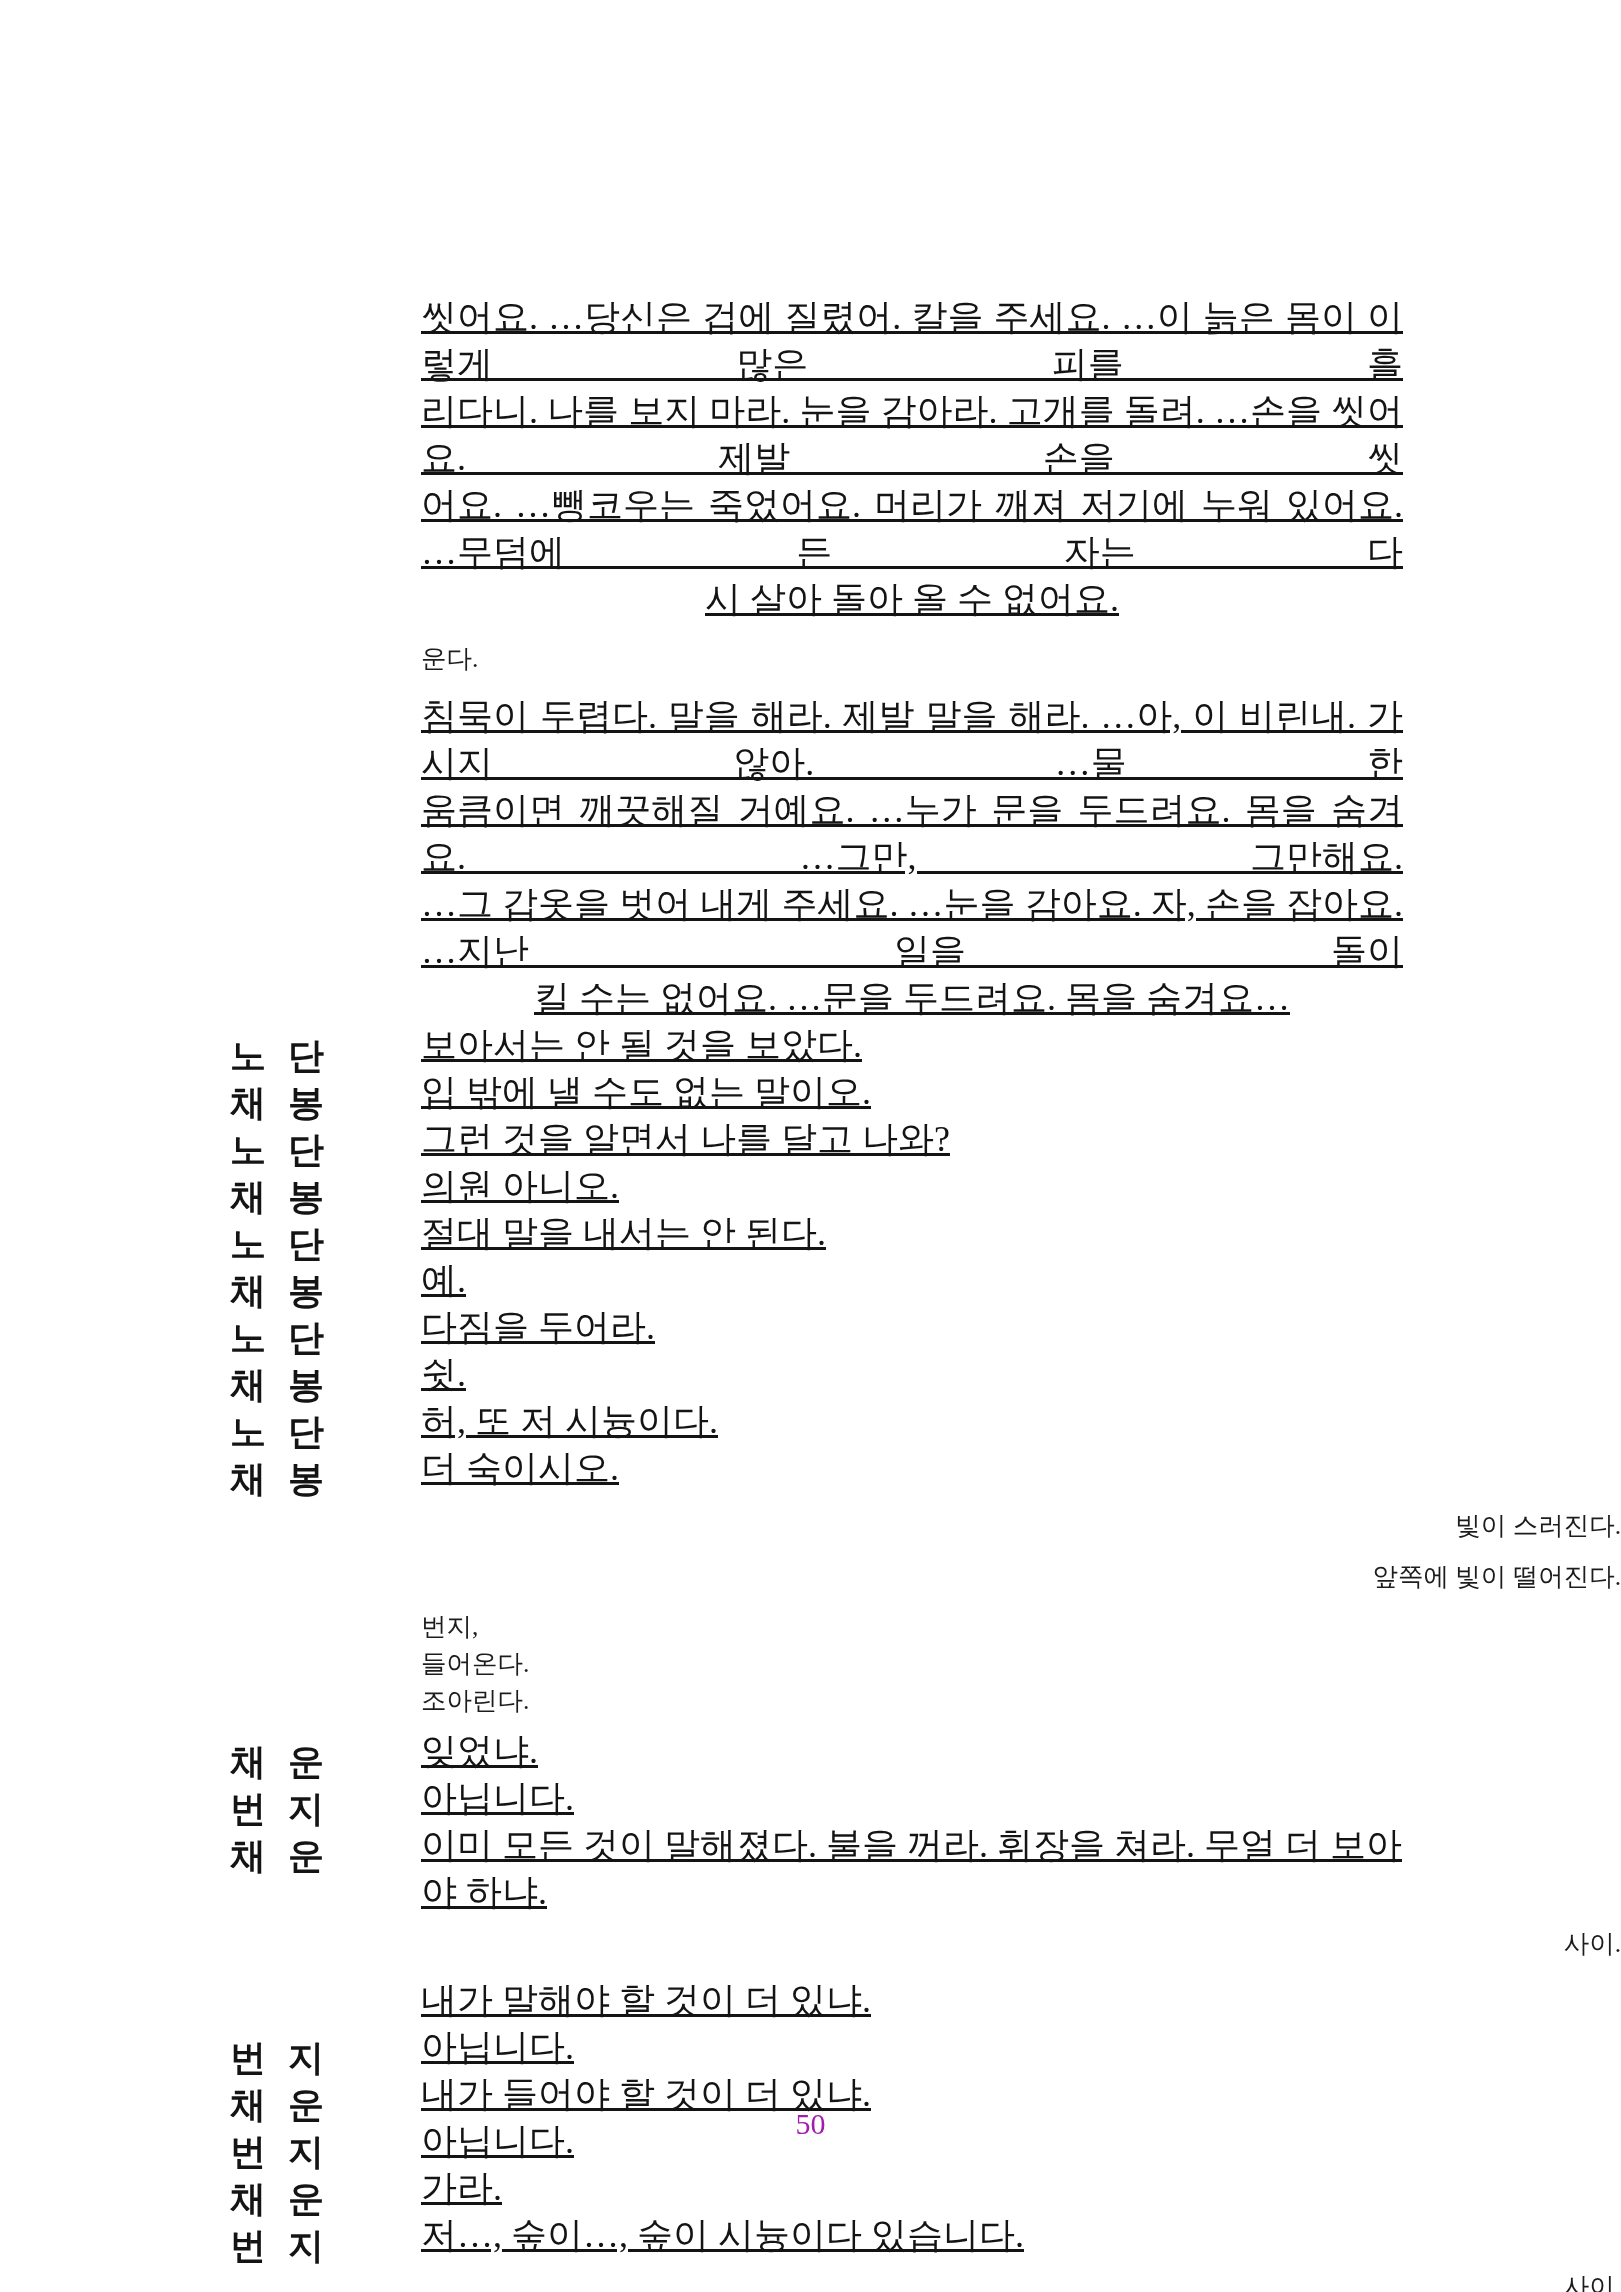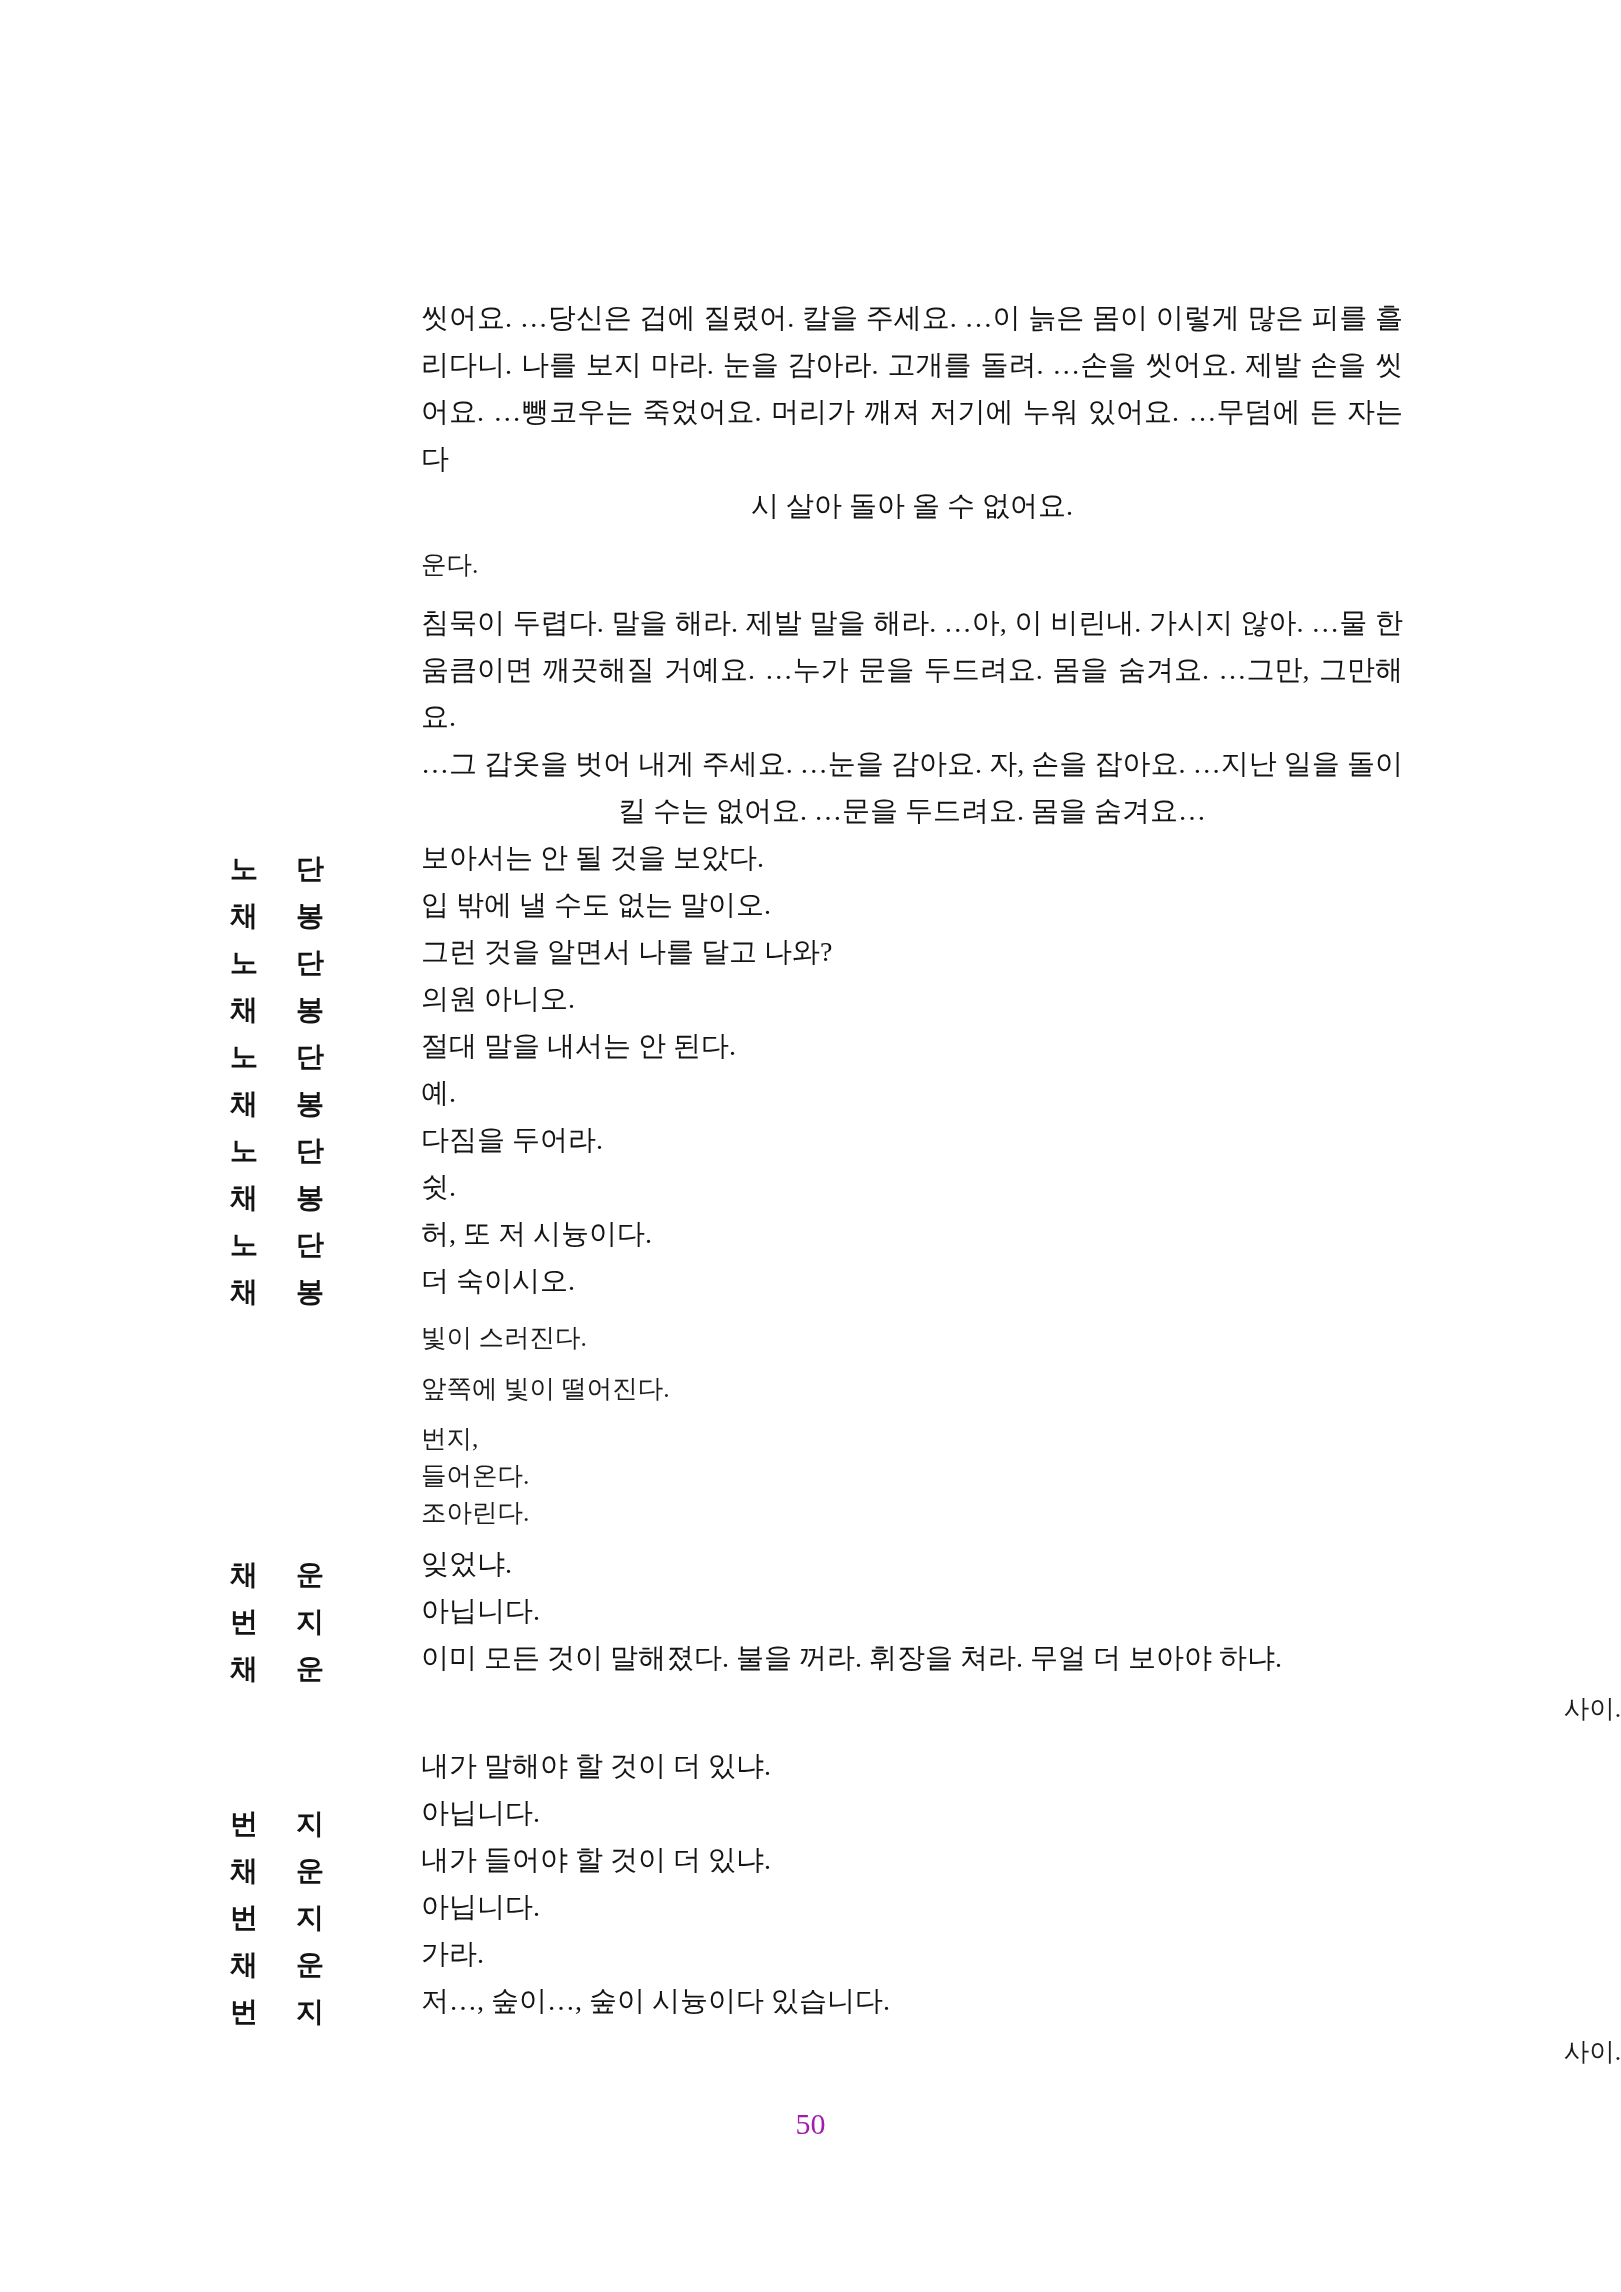--- a/index.html
+++ b/index.html
@@ -14,23 +14,24 @@
     overflow: hidden;
   }
   .content {
     position: absolute;
     top: 294px;
     left: 0;
     right: 0;
   }
   
   .line, .row {
-    font-size: 28px;
+    font-size: 36px;
     line-height: 47px;
     letter-spacing: 0px;
+    text-decoration: underline;
   }
   .para { margin-left: 421px; margin-right: 218px; }
   .jl { text-align: justify; text-align-last: justify; }
   .ll { text-align: center; }
   .row {
     position: relative;
     padding-left: 421px;
     padding-right: 218px;
   }
   .speaker {
@@ -49,21 +50,21 @@
     line-height: 39px;
     color: #1c1c1c;
   }
   .stage-tight { line-height: 37px; }
   .mt16 { margin-top: 15.7px; }
   .mb16 { margin-bottom: 15.7px; }
   .mt14 { margin-top: 13.7px; }
   .mt10 { margin-top: 9.8px; }
   .mt8  { margin-top: 7.8px; text-align: right; }
   .mt6  { margin-top: 5.9px; }
-  .mb12 { margin-bottom: 11.8px; }
+  .mb12 { margin-bottom: 11.8px; text-align: right; }
   .mb14 { margin-bottom: 13.7px; }
   .page-number {
     position: absolute;
     top: 2104px;
     left: 0;
     width: 100%;
     text-align: center;
     font-size: 30px;
     line-height: 39px;
     color: #a21caf;

